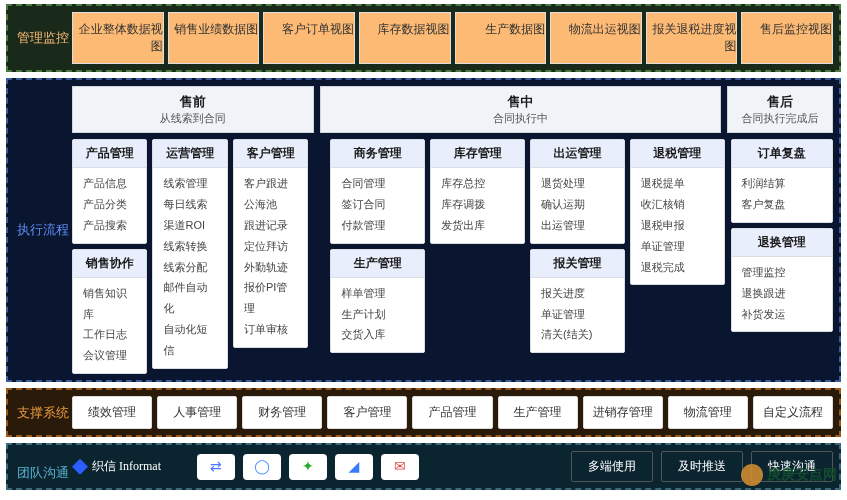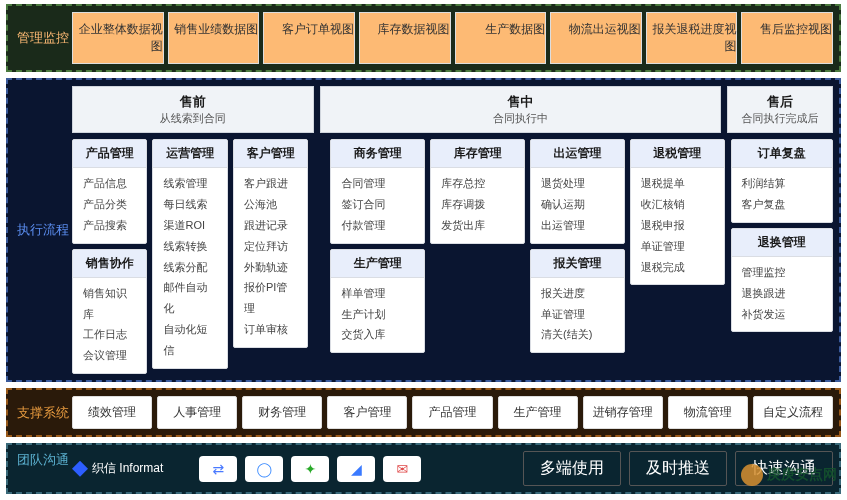--- a/index.html
+++ b/index.html
@@ -38,27 +38,27 @@
   .card-header { background: #e8eefb; margin: -5px -10px 5px -10px; padding: 5px 0; text-align: center; font-weight: 600; color: #1a1a1a; font-size: 12px; border-bottom: 1px solid #dadde3; }
   .card-item { font-size: 11px; color: #444; line-height: 1.9; }
 
   
   .sec3 { border-color: #9a5a1a; background: #2a1a0a; }
   .sec3 .section-label { color: #e69a3f; }
   .sec3-content { display: flex; gap: 5px; flex: 1; align-items: flex-end; }
   .support-box { background: #fff; border: 1px solid #ddd; padding: 7px 0; flex: 1; text-align: center; color: #333; border-radius: 2px;}
 
   
-  .sec4 { border-color: #3a6a7a; background: #0a2530; align-items: flex-start; }
+  .sec4 { border-color: #3a6a7a; background: #0a2530; align-items: flex-end; font-family: Liberation Serif, serif; }
   .sec4 .section-label { color: #5bb0cf; }
   .sec4-content { display: flex; gap: 8px; flex: 1; align-items: center; }
   .tool-icon { background: #fff; border-radius: 4px; width: 38px; height: 26px; display: flex; align-items: center; justify-content: center; font-size: 14px; }
   .informat { display: flex; align-items: center; gap: 4px; color: #fff; font-size: 12px; }
   .informat-logo { width: 16px; height: 16px; background: #2d5eff; clip-path: polygon(50% 0%, 100% 50%, 50% 100%, 0% 50%); }
-  .comm-btn { background: transparent; color: #fff; border: 1px solid #555; padding: 6px 16px; border-radius: 2px; font-size: 16px; }
+  .comm-btn { background: transparent; color: #fff; border: 1px solid #555; padding: 6px 16px; border-radius: 2px; font-size: 12px; }
   .spacer-flex { flex:1; }
 
   .watermark { position: absolute; right: 10px; bottom: 14px; color: #14532d; font-size: 14px; font-weight: bold; opacity: 0.85; display:flex; align-items:center; gap:4px;}
   .watermark-badge { width:22px; height:22px; background:#d89030; border-radius:50%; }
 </style>
 </head>
 <body>
 
 <div class="section sec1">
   <div class="section-label">管理监控</div>

